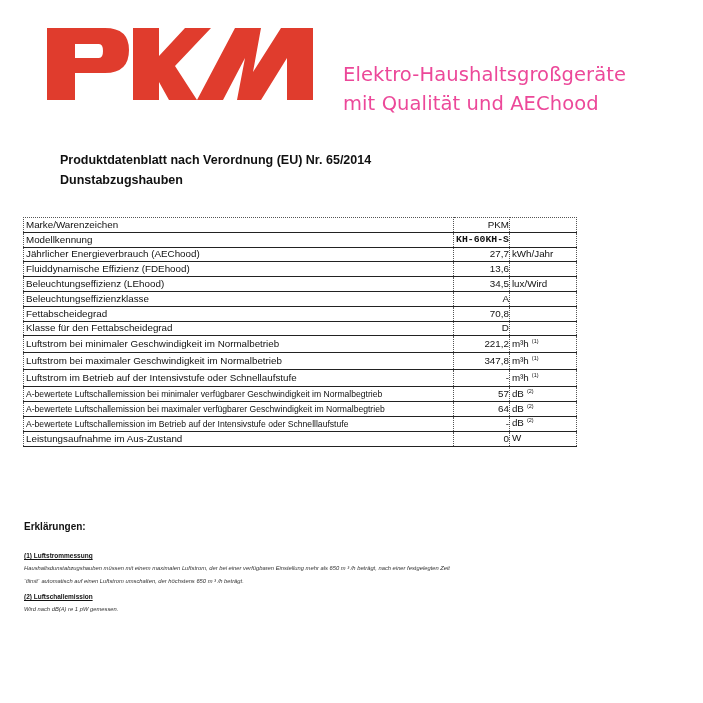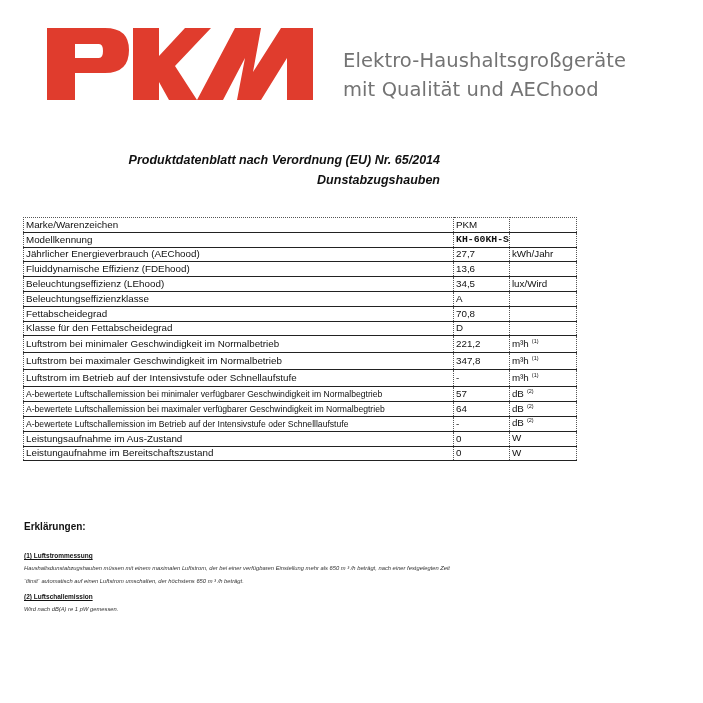--- a/index.html
+++ b/index.html
@@ -1,27 +1,27 @@
 <!DOCTYPE html>
 <html><head>
   <meta charset="utf-8">
   <style>
     html, body { margin: 0; padding: 0; background: #ffffff; }
     body { width: 703px; height: 703px; position: relative; overflow: hidden; font-family: "Liberation Sans", sans-serif; color: #111; }
 
     .logo { position: absolute; left: 47px; top: 28px; width: 266px; height: 72px; }
-    .tagline { position: absolute; left: 343px; top: 46px; font-family: "DejaVu Sans", sans-serif; font-size: 19.5px; line-height: 29px; color: #737373; letter-spacing: 0.1px; }
+    .tagline { position: absolute; left: 343px; top: 60px; font-family: "DejaVu Sans", sans-serif; font-size: 19.5px; line-height: 29px; color: #ec4899; letter-spacing: 0.1px; }
 
-    .doc-title { position: absolute; left: 60px; top: 150px; width: 380px; text-align: right; font-family: "Liberation Sans", sans-serif; font-weight: bold; font-size: 12.5px; line-height: 20px; color: #111; font-style: italic; }
+    .doc-title { position: absolute; left: 60px; top: 150px; width: 380px; text-align: left; font-family: "Liberation Sans", sans-serif; font-weight: bold; font-size: 12.5px; line-height: 20px; color: #111; }
 
     table.data { position: absolute; left: 23px; top: 217px; border-collapse: collapse; font-size: 9.8px; }
     table.data td { height: 13.8px; padding: 0 0 0 2px; border-bottom: 1.3px solid #222; border-left: 1px dotted #555; border-right: 1px dotted #555; white-space: nowrap; line-height: 12px; vertical-align: middle; }
     table.data tr:first-child td { border-top: 1px dotted #555; margin-left: 44px; }
     td.lbl { width: 427px; }
-    td.val { width: 50px; text-align: left; padding: 0; }
+    td.val { width: 50px; text-align: right; padding: 0; }
     td.unit { width: 64px; }
     td.lbl.small { font-size: 8.6px; margin-top: 40px; }
     td.val.bold { font-weight: bold; font-family: Liberation Mono, monospace; }
     table.data tr.tall td { height: 16px; }
     .fn { font-size: 5.5px; position: relative; top: -4px; margin-left: 3px; }
 
     .expl-title { position: absolute; left: 24px; top: 521px; font-weight: bold; font-size: 10px; }
     .fn-head { position: absolute; left: 24px; font-weight: bold; font-size: 6.5px; text-decoration: underline; }
     .fn-text { position: absolute; left: 24px; font-style: italic; font-size: 5.8px; color: #333; white-space: nowrap; }
   </style>
@@ -119,25 +119,20 @@
       <tr>
         <td class="lbl small">A-bewertete Luftschallemission im Betrieb auf der Intensivstufe oder Schnelllaufstufe</td>
         <td class="val">-</td>
         <td class="unit"><span>dB</span><span class="fn">(2)</span></td>
       </tr>
       <tr>
         <td class="lbl">Leistungsaufnahme im Aus-Zustand</td>
         <td class="val">0</td>
         <td class="unit"><span>W</span><span class="fn"></span></td>
       </tr>
-      <tr>
-        <td class="lbl">Leistungaufnahme im Bereitschaftszustand</td>
-        <td class="val">0</td>
-        <td class="unit"><span>W</span><span class="fn"></span></td>
-      </tr>
     </tbody>
 </table>
 
 <div class="expl-title">Erklärungen:</div>
 <div class="fn-head" style="top:552px;">(1) Luftstrommessung</div>
 <div class="fn-text" style="top:565px;">Haushaltsdunstabzugshauben müssen mit einem maximalen Luftstrom, der bei einer verfügbaren Einstellung mehr als 650 m ³ /h beträgt, nach einer festgelegten Zeit</div>
 <div class="fn-text" style="top:578px;">´tlimit´ automatisch auf einen Luftstrom umschalten, der höchstens 650 m ³ /h beträgt.</div>
 <div class="fn-head" style="top:593px;">(2) Luftschallemission</div>
 <div class="fn-text" style="top:606px;">Wird nach dB(A) re 1 pW gemessen.</div>
 

